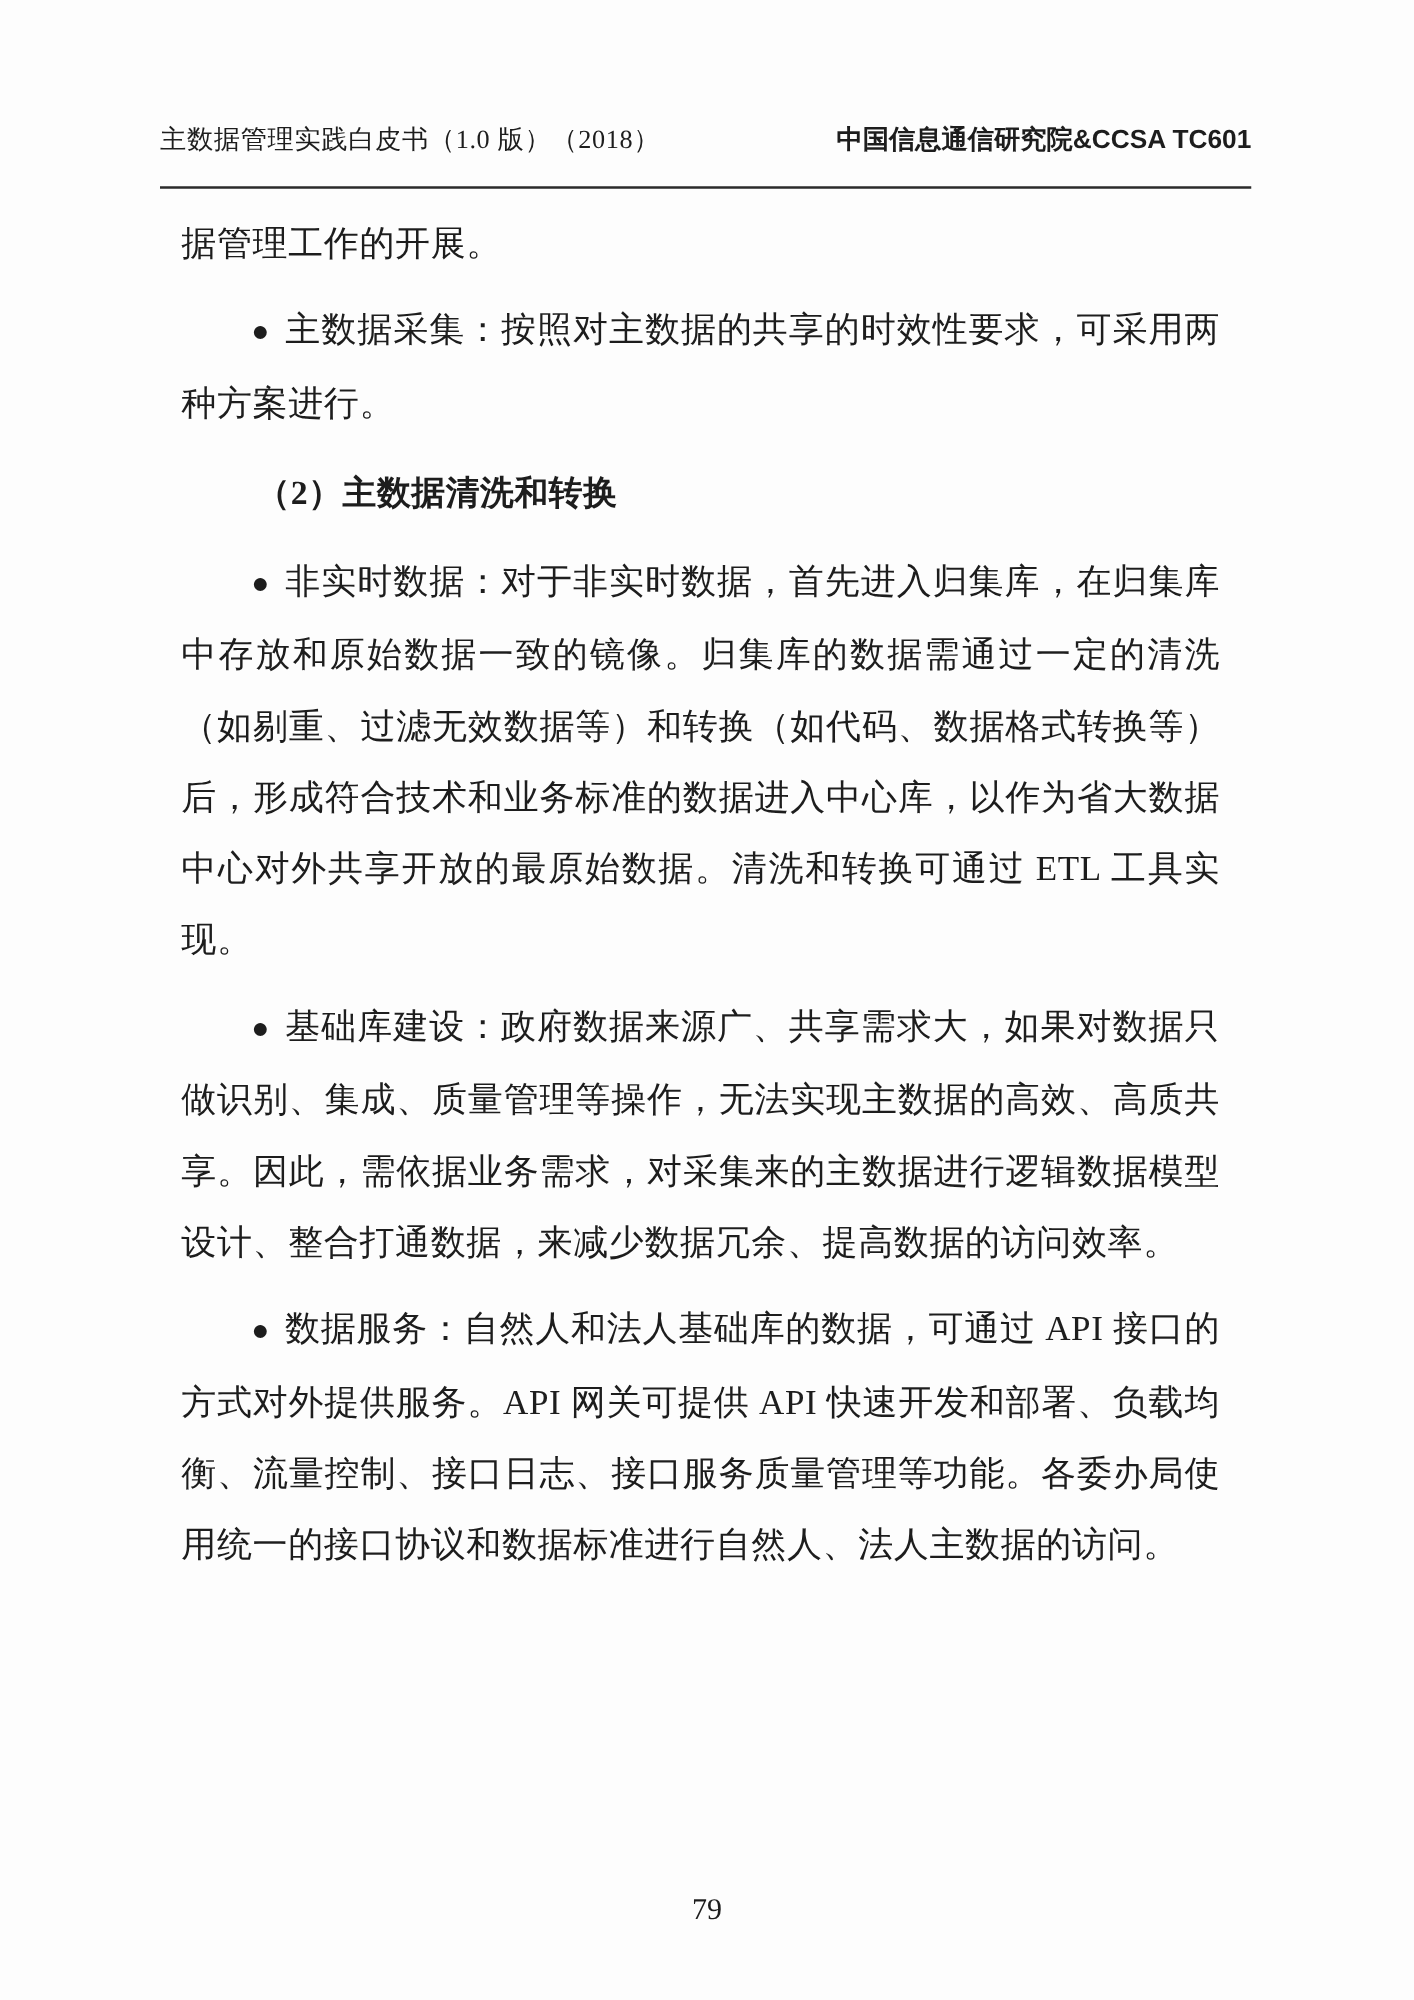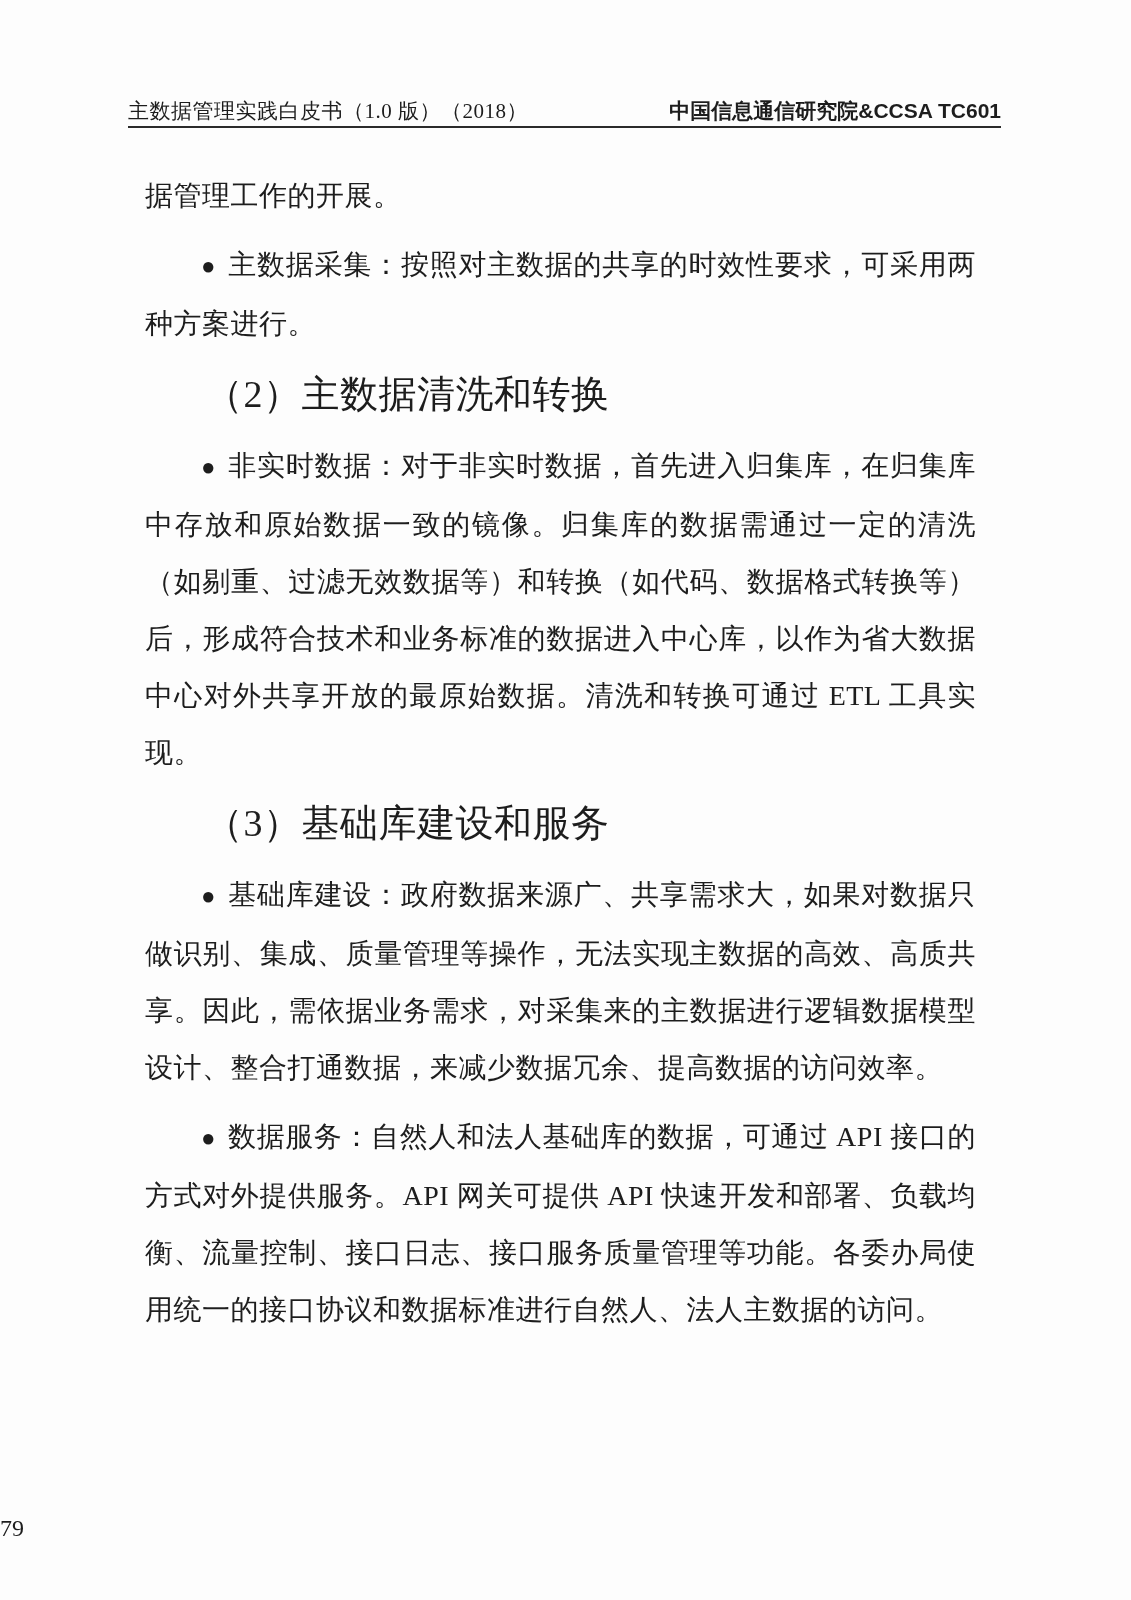--- a/index.html
+++ b/index.html
@@ -19,21 +19,21 @@
 
   
   .header {
     position: absolute;
     top: 97px;
     left: 128px;
     right: 130px;
     display: flex;
     justify-content: space-between;
     align-items: baseline;
-    padding-bottom: 1px;
+    padding-bottom: 24px;
     border-bottom: 2px solid #2b2b2b;
   }
   .header-left {
     font-size: 21px;
     letter-spacing: 0.5px;
     white-space: nowrap;
   }
   .header-right {
     font-family: Liberation Sans, sans-serif;
     font-weight: 700;
@@ -58,53 +58,53 @@
   }
   p.para-continuation { text-indent: 0; }
   p.para-bullet {
     text-indent: 56px;
     margin-top: 12px;
   }
   p.para-heading {
     text-indent: 60px;
     margin-top: 14px;
     margin-bottom: 14px;
-    font-weight: 400;
-    font-size: 38px;
+    font-weight: 700;
+    font-size: 27px;
   }
   .bullet-glyph {
     font-size: 24px;
     padding-right: 12px;
   }
 
   
   .footer {
     position: absolute;
     left: 0;
     right: 0;
     bottom: 58px;
+    text-align: center;
   }
   .page-number { font-size: 24px; }
 </style>
 </head>
 <body>
 
 <div class="page">
 
   <header class="header">
     <span class="header-left">主数据管理实践白皮书（1.0 版）（2018）</span>
     <span class="header-right">中国信息通信研究院&amp;CCSA TC601</span>
   </header>
 
   <main class="doc-body" id="doc-body">
       <p class="para-continuation">据管理工作的开展。</p>
       <p class="para-bullet"><span class="bullet-glyph">●</span><span>主数据采集：</span><span>按照对主数据的共享的时效性要求，可采用两种方案进行。</span></p>
       <p class="para-heading">（2）主数据清洗和转换</p>
       <p class="para-bullet"><span class="bullet-glyph">●</span><span>非实时数据：</span><span>对于非实时数据，首先进入归集库，在归集库中存放和原始数据一致的镜像。归集库的数据需通过一定的清洗（如剔重、过滤无效数据等）和转换（如代码、数据格式转换等）后，形成符合技术和业务标准的数据进入中心库，以作为省大数据中心对外共享开放的最原始数据。清洗和转换可通过 ETL 工具实现。</span></p>
-      <p class="para-heading">（3）基础库建设和服务</p>
       <p class="para-bullet"><span class="bullet-glyph">●</span><span>基础库建设：</span><span>政府数据来源广、共享需求大，如果对数据只做识别、集成、质量管理等操作，无法实现主数据的高效、高质共享。因此，需依据业务需求，对采集来的主数据进行逻辑数据模型设计、整合打通数据，来减少数据冗余、提高数据的访问效率。</span></p>
       <p class="para-bullet"><span class="bullet-glyph">●</span><span>数据服务：</span><span>自然人和法人基础库的数据，可通过 API 接口的方式对外提供服务。API 网关可提供 API 快速开发和部署、负载均衡、流量控制、接口日志、接口服务质量管理等功能。各委办局使用统一的接口协议和数据标准进行自然人、法人主数据的访问。</span></p>
     </main>
 
   <footer class="footer">
     <span class="page-number">79</span>
   </footer>
 
 </div>
 

